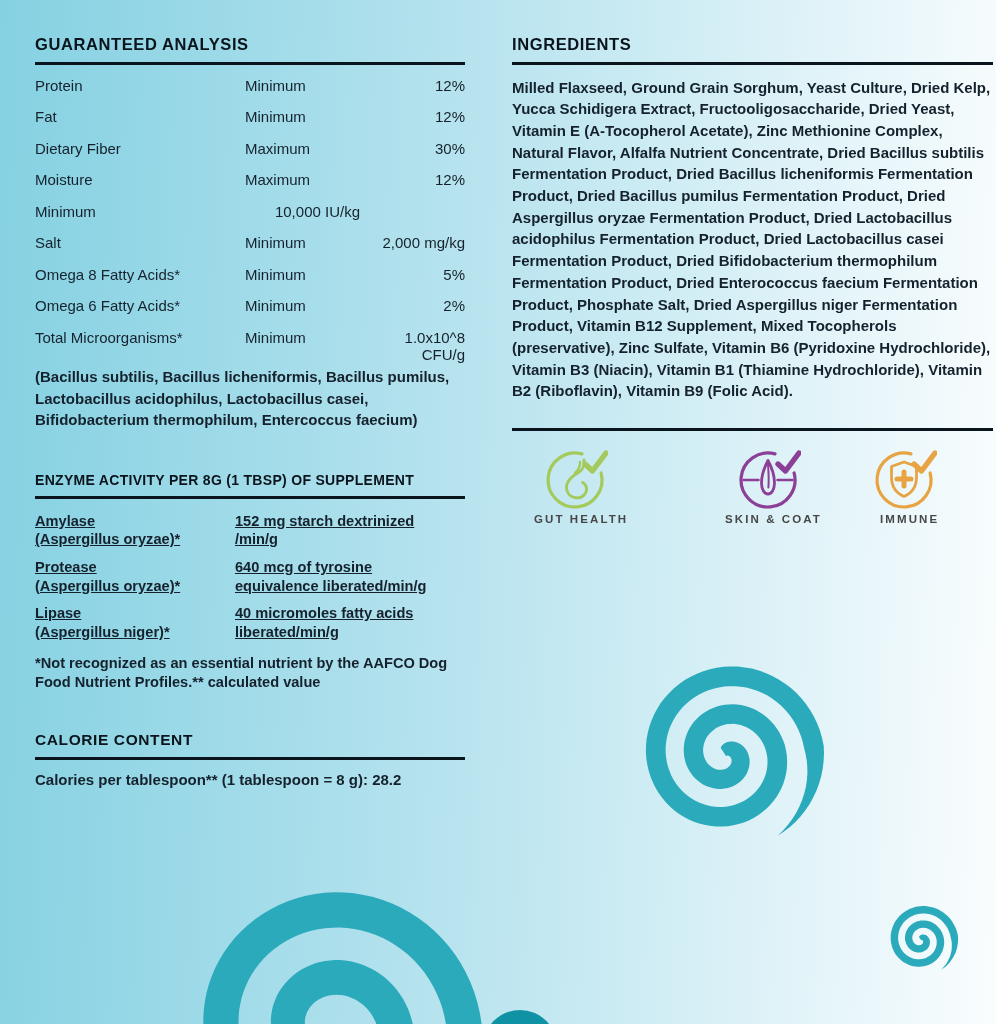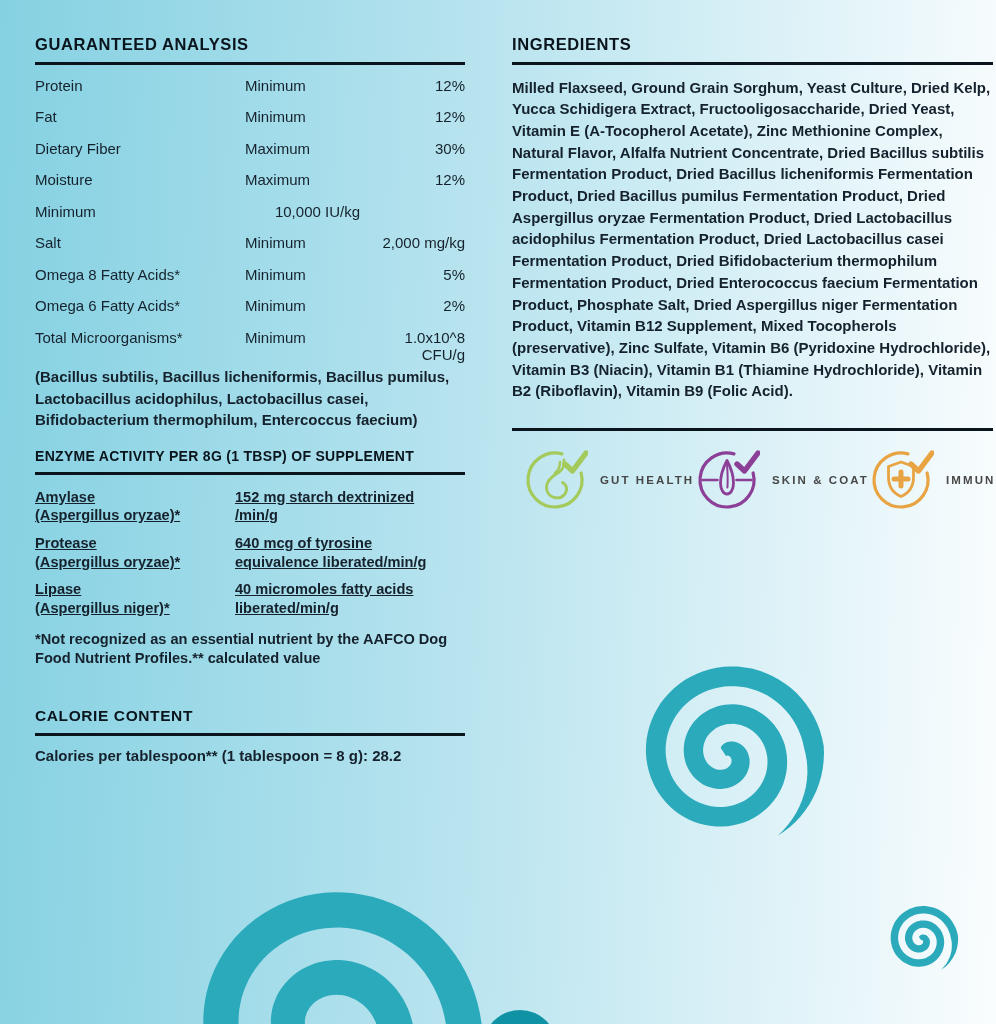--- a/index.html
+++ b/index.html
@@ -25,26 +25,26 @@
   .note{margin:6px 0 16px 0;font-weight:bold;font-size:15px;line-height:21.6px;}
   .en-rows{margin-top:13px;text-decoration:underline;}
   .en-row{display:grid;grid-template-columns:200px 1fr;margin-bottom:9px;
           font-weight:bold;font-size:14.6px;line-height:18.6px;}
   .pre{white-space:pre-line;}
   .en-val{text-align:left;}
   .footnote{margin:13px 0 0 0;font-weight:bold;font-size:14.6px;line-height:19px;}
   .cal-text{margin:11px 0 0 0;font-weight:bold;font-size:15px;line-height:18px;}
   .ing-text{margin:12px 0 0 0;font-weight:bold;font-size:15px;line-height:21.7px;}
   .sect-ga{margin:0;}
-  .sect-enzyme{margin-top:18px;}
+  .sect-enzyme{margin-top:42px;}
   .sect-cal{margin-top:40px;}
   .sect-best{margin-top:26px;}
   .bf-row{position:relative;height:72px;margin-top:16px;}
-  .bf-item{position:absolute;top:0;display:flex;align-items:center;}
-  .bf-item.p1{left:10px;} .bf-item.p2{left:182px;} .bf-item.p3{left:356px;}
+  .bf-item{position:absolute;top:0;display:flex;align-items:center;flex-direction:column;}
+  .bf-item.p1{left:10px;} .bf-item.p2{left:201px;} .bf-item.p3{left:356px;}
   .bf-icon{fill:none;flex:0 0 auto;}
   .bf-label{margin-left:12px;font-weight:bold;font-size:11.5px;letter-spacing:2.1px;
             color:#474747;white-space:nowrap;}
 </style>
 </head>
 <body>
 
 <svg id="decor" width="996" height="1024" viewBox="0 0 996 1024" aria-hidden="true">
   <g fill="#2AAABB">
     <circle cx="520" cy="1047" r="37" fill="#0F93A4"></circle>

